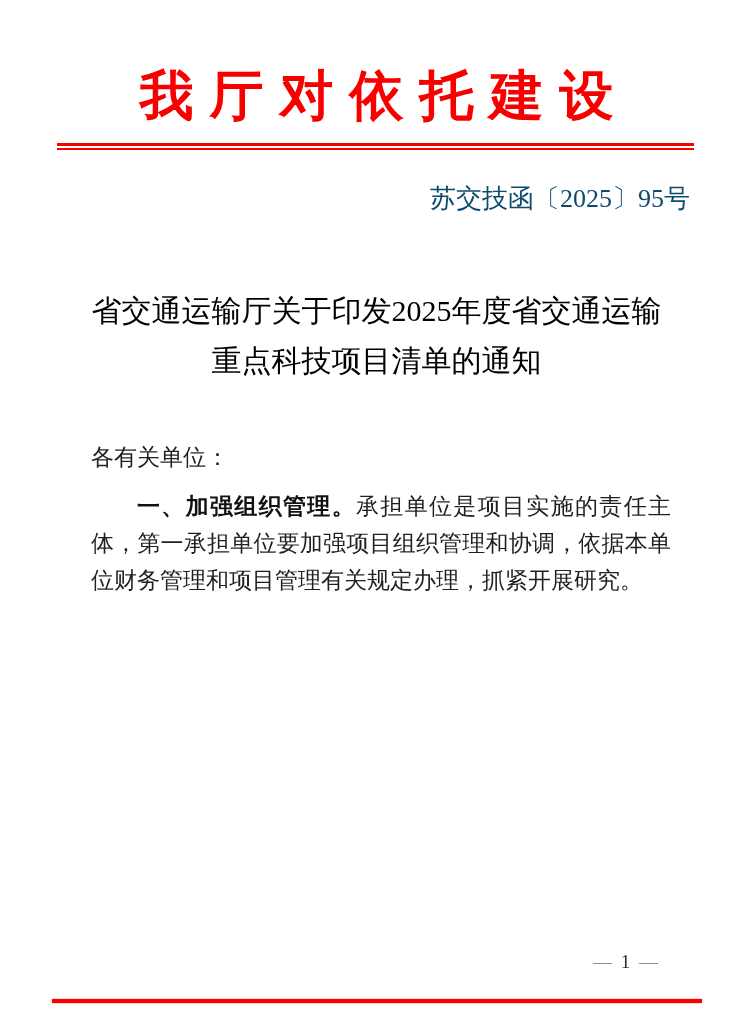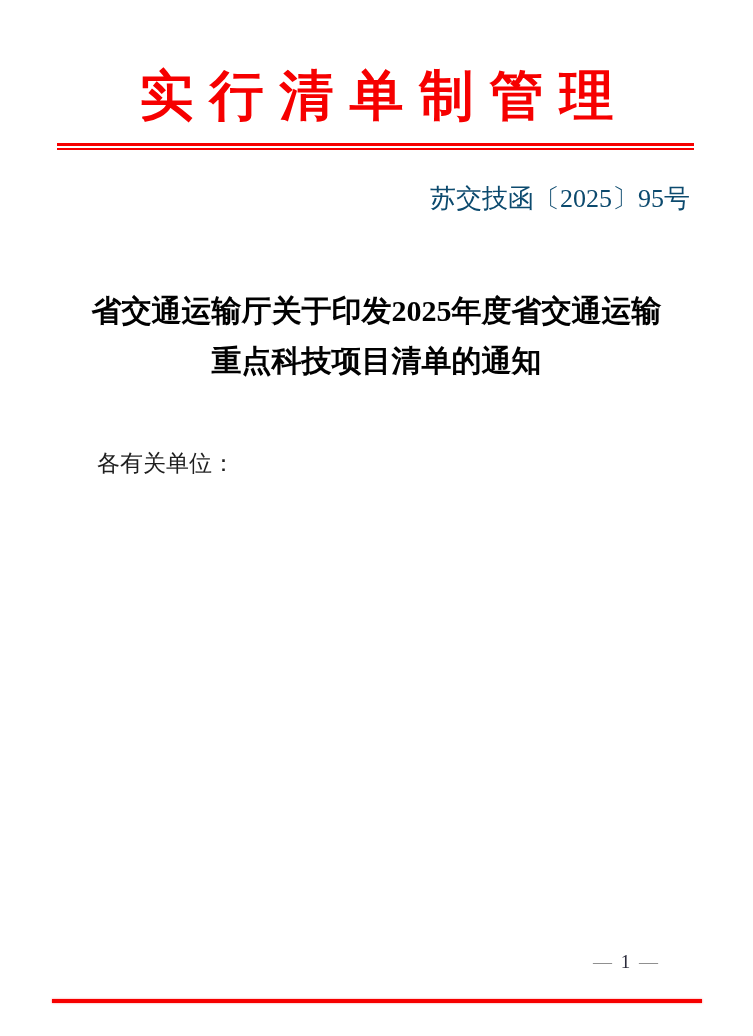--- a/index.html
+++ b/index.html
@@ -37,36 +37,36 @@
     top:185px;right:63px;
     font-size:26px;
     line-height:28px;
     color:#0c4a6e;
   }
   
   .title{
     position:absolute;
     top:286px;left:0;right:0;
     text-align:center;
-    font-weight:700;
+    font-weight:400;
     font-size:30px;
     line-height:50px;
     color:#010101;
   }
   
   .body{
     position:absolute;
     top:427px;left:79px;width:604px;
     font-size:23px;
     line-height:37px;
     color:#1f1f1f;
     text-align:justify;
     text-justify:inter-ideograph;
   }
-  .body p{margin:18px;padding:0;}
+  .body p{margin:12px;padding:0;}
   .para{text-indent:2em;}
   .lead{
     font-family:"Liberation Sans", sans-serif;
     font-weight:700;
     color:#111111;
   }
   
   .page-no{
     position:absolute;
     top:950px;right:93px;
@@ -84,35 +84,38 @@
     height:4px;
     background:#f60000;
     box-shadow:0 0 2px rgba(255,60,60,0.7);
   }
 </style>
 </head>
 <body>
 
 <div class="page">
 
-  <h1 class="agency">实行清单制管理</h1>
+  <h1 class="agency">我厅对依托建设</h1>
 
   <div class="rule-double"></div>
 
   <div class="doc-no">苏交技函〔2025〕95号</div>
 
   <div class="title">
     <div>省交通运输厅关于印发2025年度省交通运输</div>
     <div>重点科技项目清单的通知</div>
   </div>
 
   <div class="body">
     <p class="salutation">各有关单位：</p>
 
 
+    <p class="para">
+      <span class="lead">一、加强组织管理。</span><span>承担单位是项目实施的责任主体，第一承担单位要加强项目组织管理和协调，依据本单位财务管理和项目管理有关规定办理，抓紧开展研究。</span>
+    </p>
 
   </div>
 
   <div class="page-no">
     <span class="dash">—</span>
     <span class="num">1</span>
     <span class="dash">—</span>
   </div>
 
   <div class="rule-bottom"></div>

